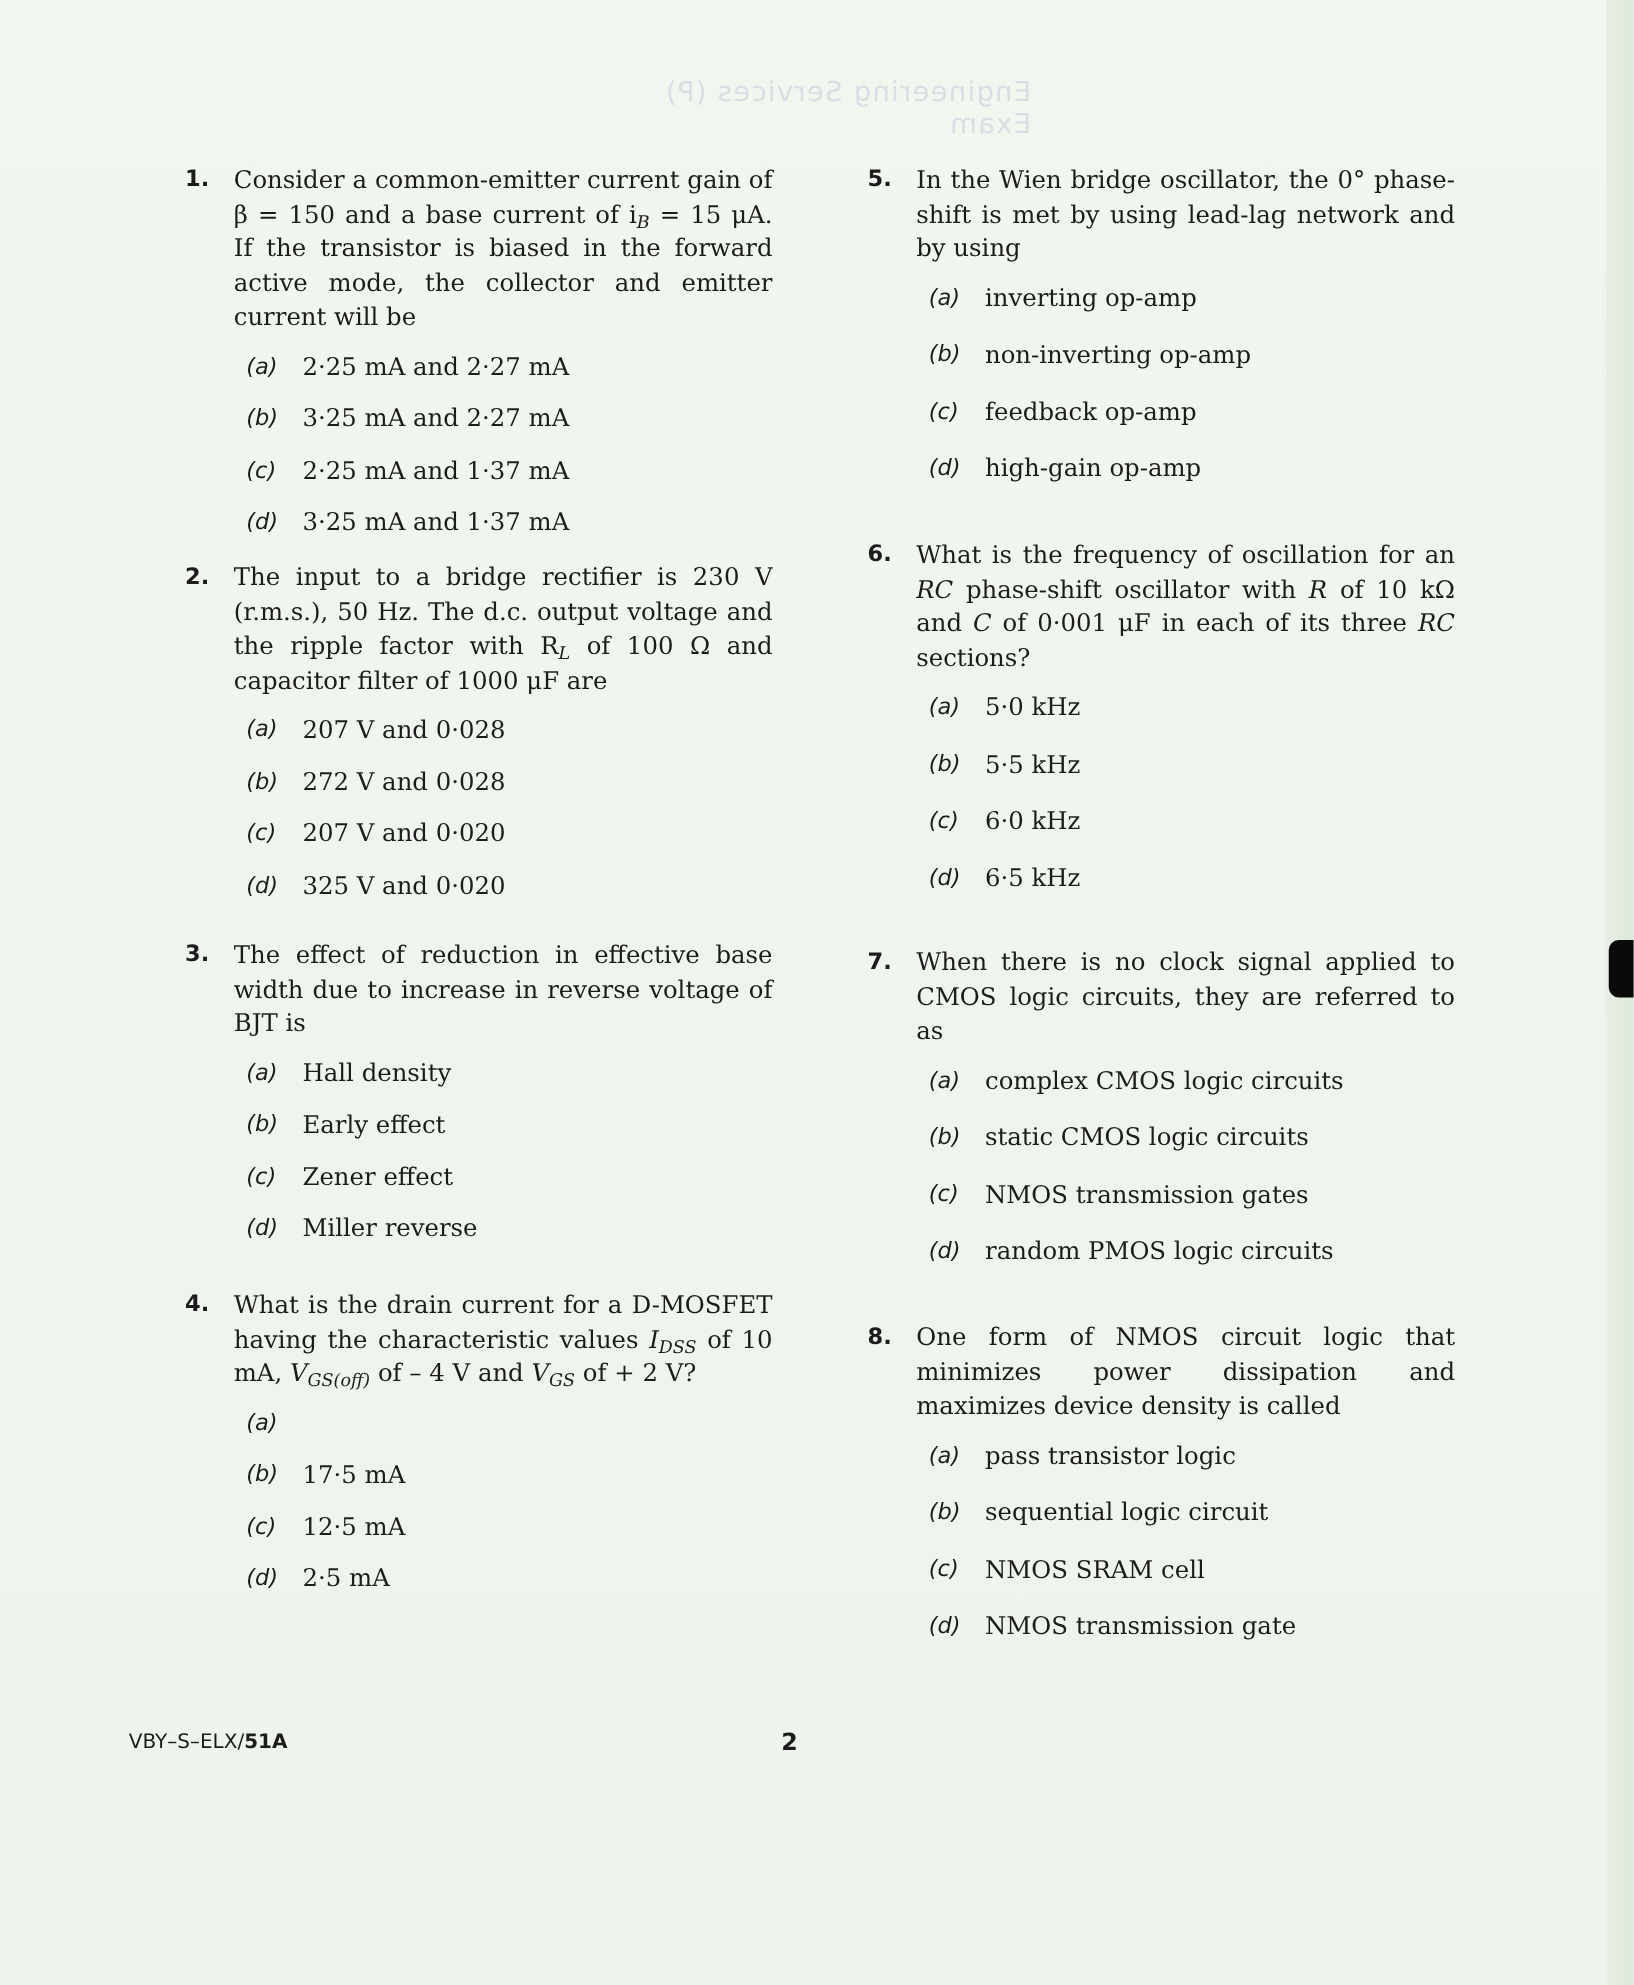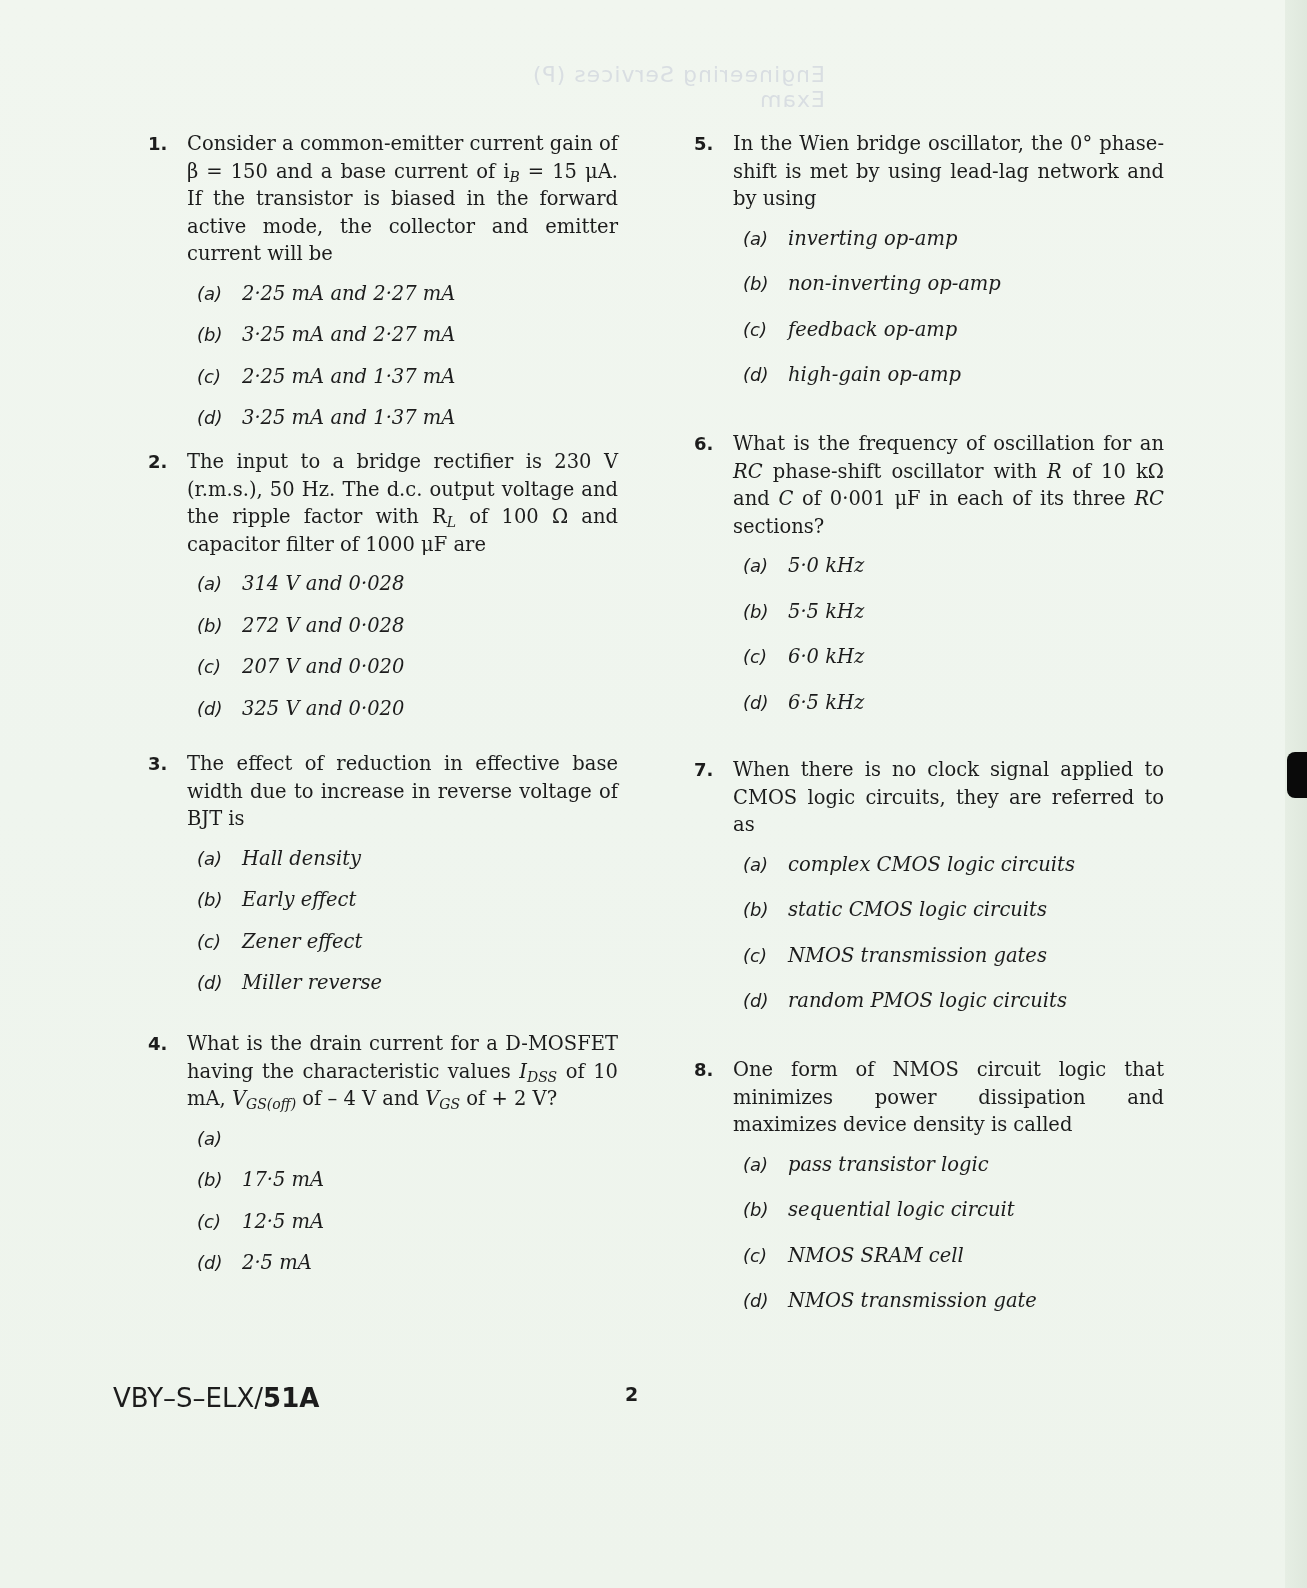--- a/index.html
+++ b/index.html
@@ -36,26 +36,26 @@
     font-family: "DejaVu Sans", "Liberation Sans", sans-serif; font-size: 18px;
   }
   .q .stem { margin-left: 39px; text-align: justify; }
   .q .opts { margin-left: 49px; margin-top: 12px; }
   .opt { display: flex; height: 41.5px; align-items: flex-start; }
   .right .opt { height: 45.5px; }
   .opt .lbl {
     width: 45px; font-style: italic;
     font-family: "DejaVu Sans", "Liberation Sans", sans-serif; font-size: 18px;
   }
-  .opt .txt { flex: 1; font-style: italic; }
+  .opt .txt { flex: 1; }
   sub { font-size: 14px; font-style: italic; vertical-align: -4px; line-height: 0; }
   i { }
 
   .footer-code {
-    position: absolute; left: 113px; top: 1383px; font-size: 26px;
+    position: absolute; left: 103px; top: 1383px; font-size: 16px;
     font-family: "DejaVu Sans", "Liberation Sans", sans-serif;
   }
   .footer-code b { font-weight: bold; }
   .page-num {
     position: absolute; left: 625px; top: 1383px; font-size: 19px; font-weight: bold;
     font-family: "DejaVu Sans", "Liberation Sans", sans-serif;
   }
 </style>
 </head>
 <body>
@@ -89,21 +89,21 @@
         </div>
     </div>
   </div>
 
   <div class="q" style="height:302px;">
     <span class="num">2.</span>
     <div class="stem"><span>The input to a bridge rectifier is 230 V (r.m.s.), 50 Hz. The d.c. output voltage and the ripple factor with R</span><sub>L</sub><span> of 100 Ω and capacitor filter of 1000 μF are</span></div>
     <div class="opts">
       <div class="opt">
           <span class="lbl">(a)</span>
-          <span class="txt">314 V and 0·028</span>
+          <span class="txt">207 V and 0·028</span>
         </div>
       <div class="opt">
           <span class="lbl">(b)</span>
           <span class="txt">272 V and 0·028</span>
         </div>
       <div class="opt">
           <span class="lbl">(c)</span>
           <span class="txt">207 V and 0·020</span>
         </div>
       <div class="opt">

